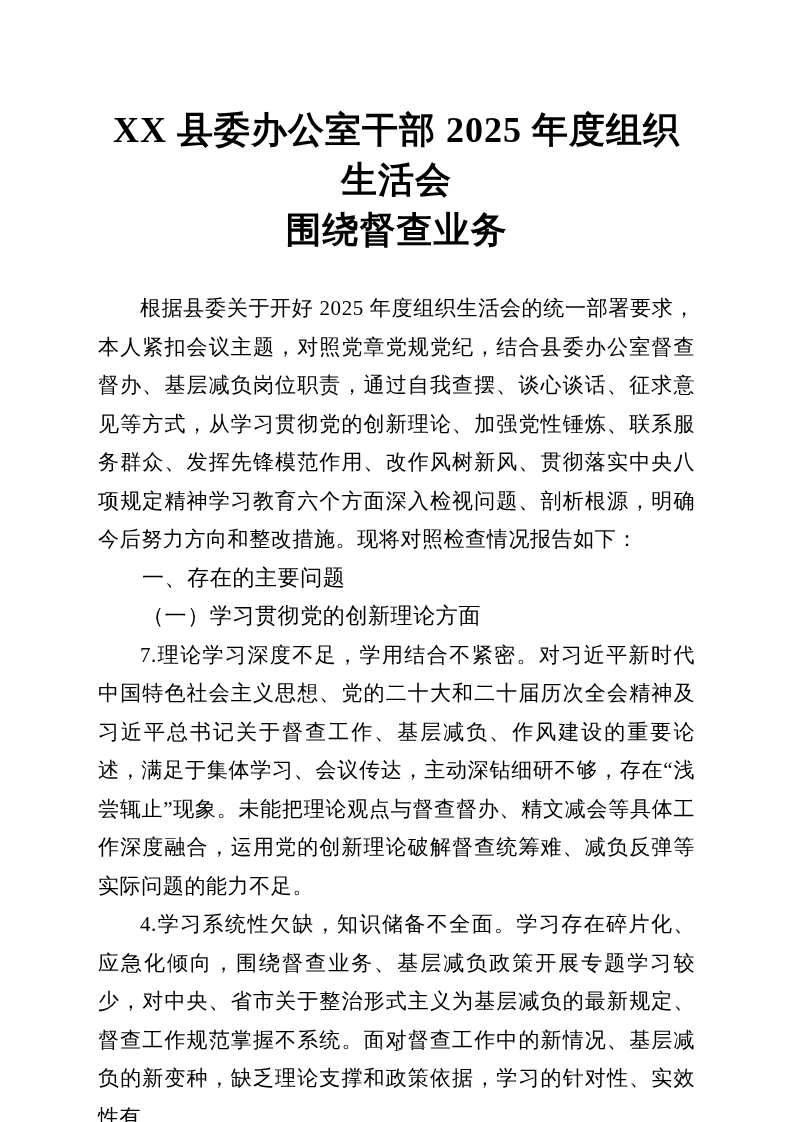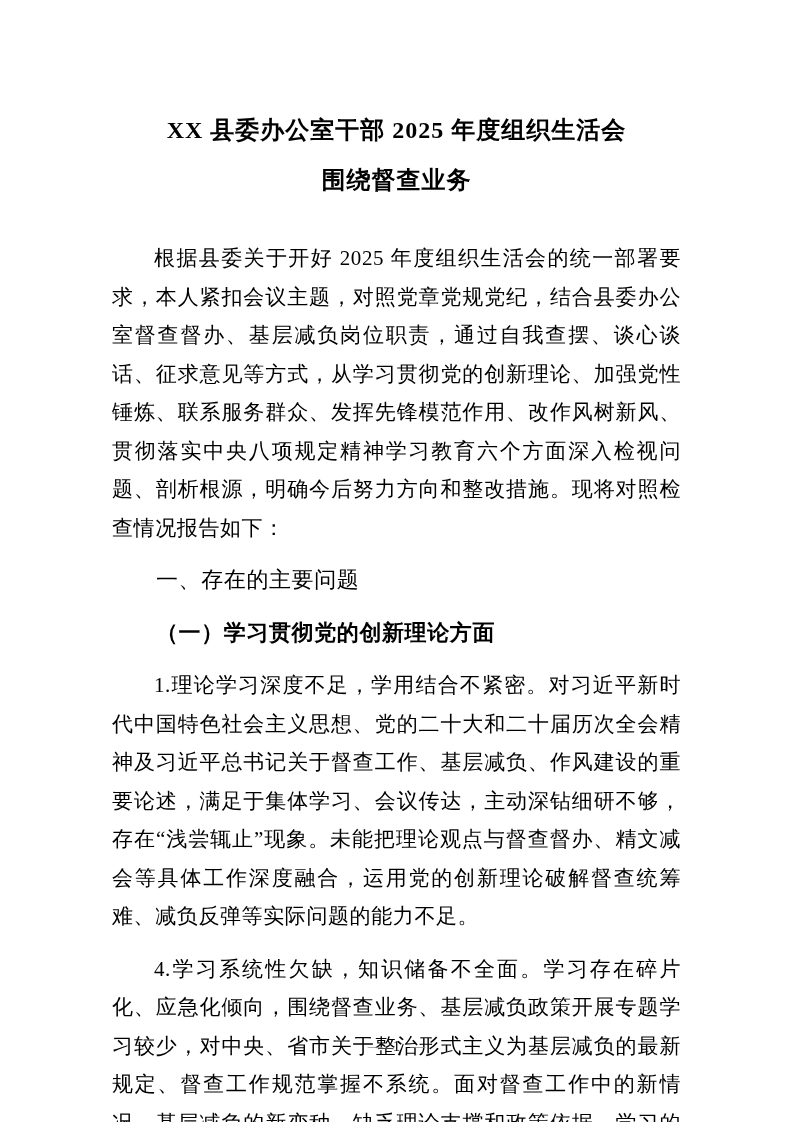--- a/index.html
+++ b/index.html
@@ -17,48 +17,48 @@
     font-family: "Liberation Serif", "DejaVu Serif", serif;
   }
   .doc {
     position: absolute;
     left: 98px;
     top: 105px;
     width: 597px;
   }
   .doc-title {
     margin: 0 0 34px 0;
-    font-size: 24px;
+    font-size: 36px;
     line-height: 50px;
     font-weight: bold;
     text-align: center;
     letter-spacing: 1px;
     font-family: "Liberation Serif", "DejaVu Serif", serif;
   }
   .doc-title .title-line {
     display: block;
   }
   .block {
-    margin: 14px;
+    margin: 0;
     font-size: 21px;
     line-height: 38.5px;
     letter-spacing: 0.6px;
     text-align: justify;
     text-indent: 2em;
     word-break: break-all;
   }
   .block.heading1 {
     font-family: "Liberation Sans", "DejaVu Sans", sans-serif;
     font-weight: normal;
     font-size: 22px;
     text-align: left;
   }
   .block.heading2 {
     font-family: "Liberation Serif", "DejaVu Serif", serif;
-    font-weight: bold;
+    font-weight: normal;
     font-size: 22px;
     text-align: left;
   }
   .page-footer {
     position: absolute;
     left: 0;
     right: 0;
     top: 1036px;
     text-align: center;
     font-size: 15px;
@@ -83,21 +83,21 @@
       <span class="title-line">XX 县委办公室干部 2025 年度组织生活会</span>
       <span class="title-line">围绕督查业务</span>
     </h1>
 
     <p class="block paragraph">根据县委关于开好 2025 年度组织生活会的统一部署要求，本人紧扣会议主题，对照党章党规党纪，结合县委办公室督查督办、基层减负岗位职责，通过自我查摆、谈心谈话、征求意见等方式，从学习贯彻党的创新理论、加强党性锤炼、联系服务群众、发挥先锋模范作用、改作风树新风、贯彻落实中央八项规定精神学习教育六个方面深入检视问题、剖析根源，明确今后努力方向和整改措施。现将对照检查情况报告如下：</p>
 
     <p class="block heading1">一、存在的主要问题</p>
 
     <p class="block heading2">（一）学习贯彻党的创新理论方面</p>
 
-    <p class="block paragraph">1.理论学习深度不足，学用结合不紧密。对习近平新时代中国特色社会主义思想、党的二十大和二十届历次全会精神及习近平总书记关于督查工作、基层减负、作风建设的重要论述，满足于集体学习、会议传达，主动深钻细研不够，存在“浅尝辄止”现象。未能把理论观点与督查督办、精文减会等具体工作深度融合，运用党的创新理论破解督查统筹难、减负反弹等实际问题的能力不足。</p>
+    <p class="block paragraph">7.理论学习深度不足，学用结合不紧密。对习近平新时代中国特色社会主义思想、党的二十大和二十届历次全会精神及习近平总书记关于督查工作、基层减负、作风建设的重要论述，满足于集体学习、会议传达，主动深钻细研不够，存在“浅尝辄止”现象。未能把理论观点与督查督办、精文减会等具体工作深度融合，运用党的创新理论破解督查统筹难、减负反弹等实际问题的能力不足。</p>
 
     <p class="block paragraph">4.学习系统性欠缺，知识储备不全面。学习存在碎片化、应急化倾向，围绕督查业务、基层减负政策开展专题学习较少，对中央、省市关于整治形式主义为基层减负的最新规定、督查工作规范掌握不系统。面对督查工作中的新情况、基层减负的新变种，缺乏理论支撑和政策依据，学习的针对性、实效性有</p>
 
   </div>
 
   <div class="page-footer">
     <span class="dash">—</span><span class="num">1</span><span class="dash">—</span>
   </div>
 </div>
 

